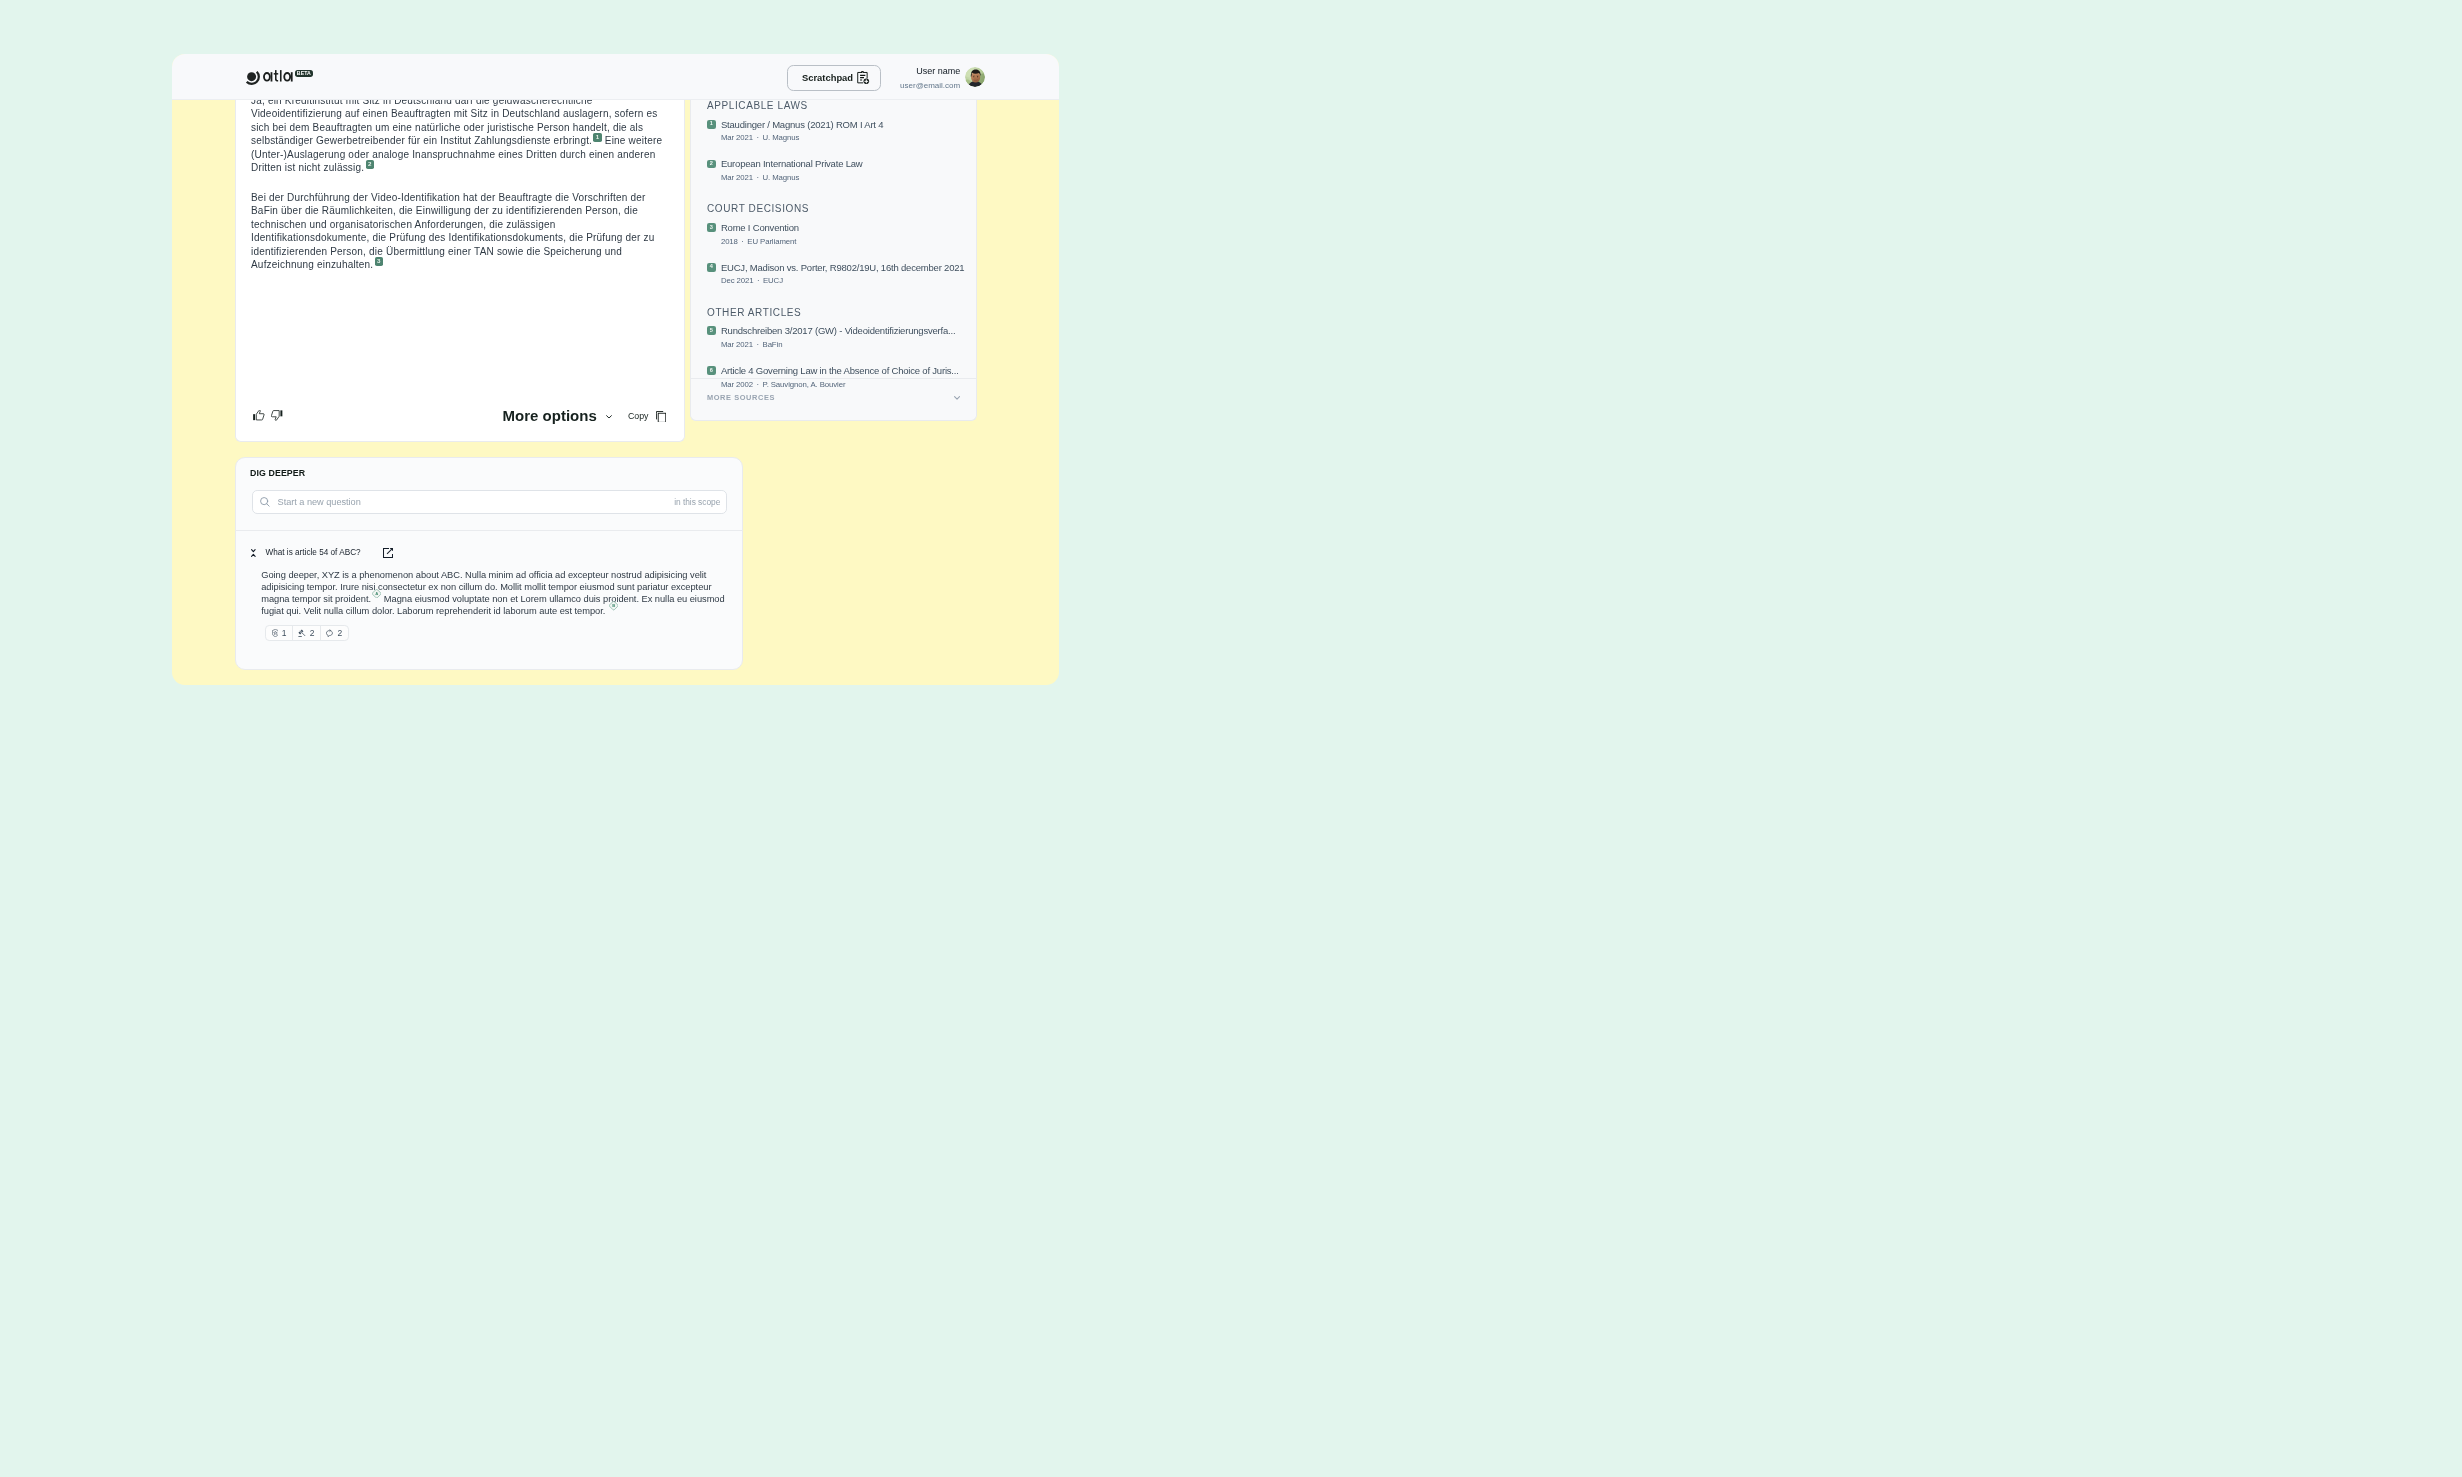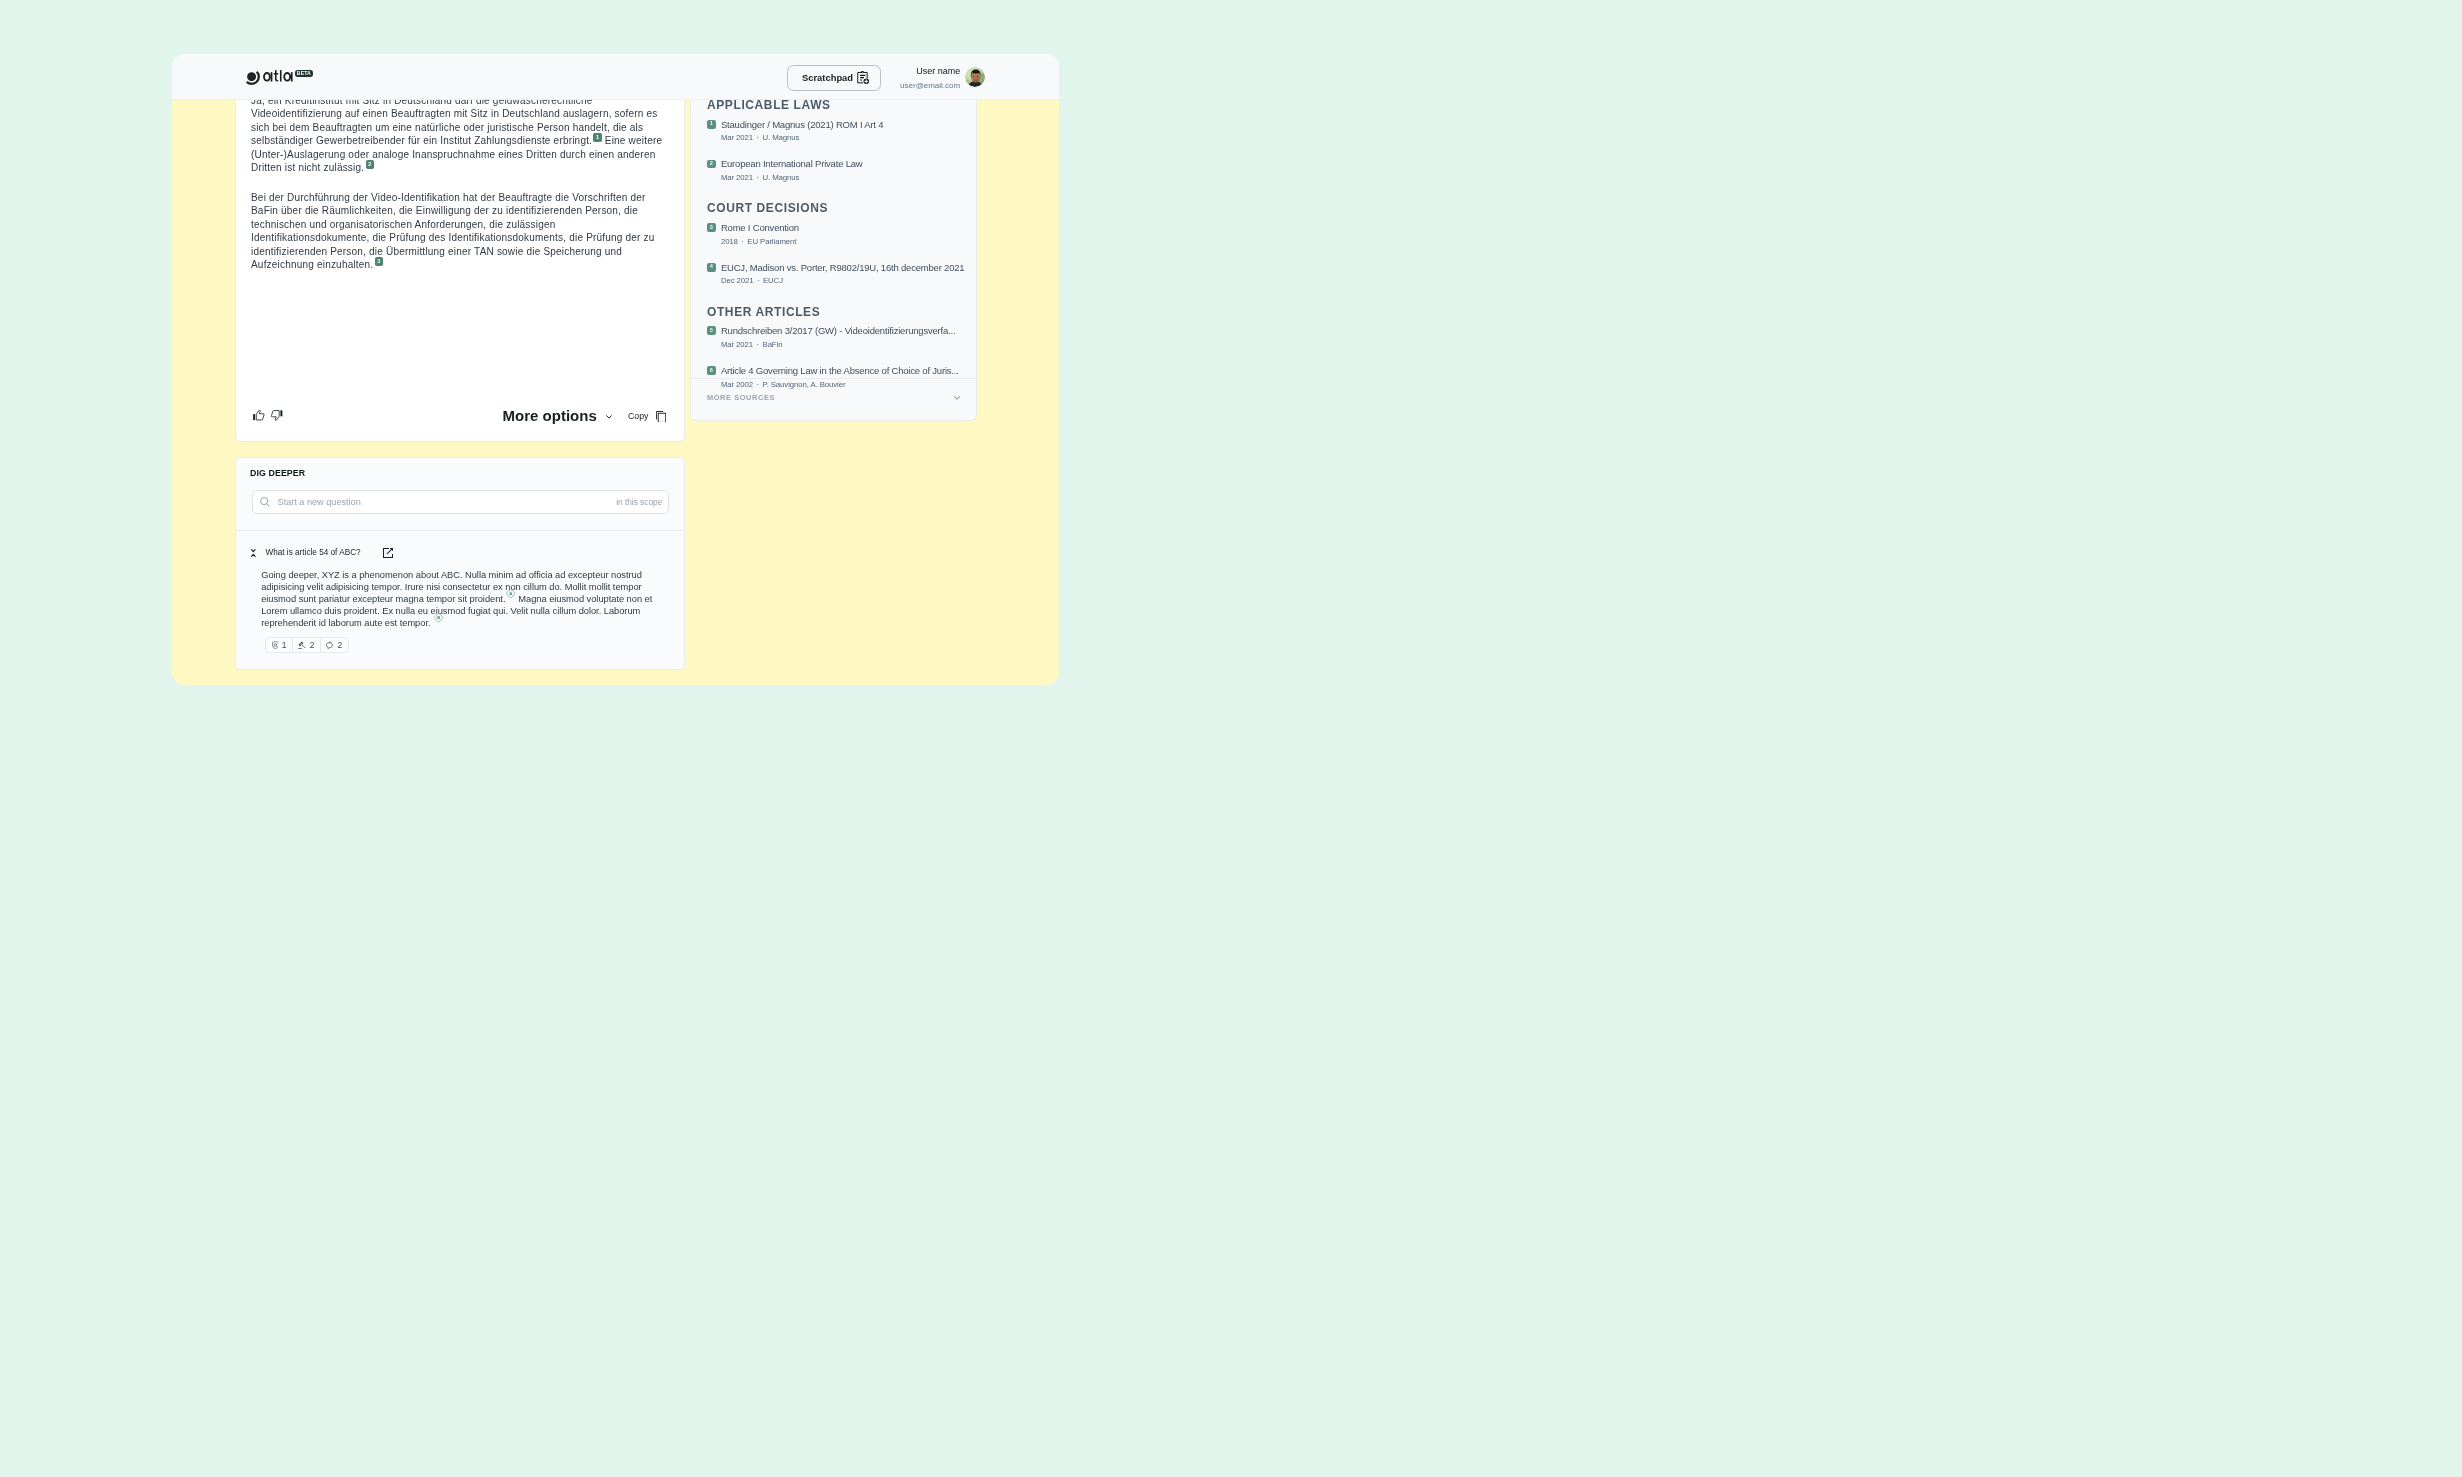--- a/index.html
+++ b/index.html
@@ -56,42 +56,42 @@
   .more-options{display:flex;align-items:center;gap:8.8px;cursor:pointer;}
   .more-options .lbl{font-size:15px;font-weight:700;color:#16211e;line-height:10.3px;}
   .copy-btn{display:flex;align-items:center;gap:7px;cursor:pointer;}
   .copy-btn .lbl{font-size:8.8px;font-weight:400;color:#16211e;line-height:10.3px;}
 
   
   .sources{position:absolute;left:518px;top:0;width:287px;height:321px;
            background:#f8f9fa;border:0.6px solid #e9ebee;border-top:none;
            border-radius:0 0 5.8px 5.8px;}
   .src-scroll{padding:0 10.6px 0 16px;position:relative;}
-  .src-head{font-size:12px;font-weight:700;letter-spacing:0.6px;color:#4c5a68;
+  .src-head{font-size:10px;font-weight:400;letter-spacing:0.6px;color:#4c5a68;
             text-transform:uppercase;line-height:7.7px;padding-top:2.2px;}
   .src-item{margin-top:8.7px;display:flex;gap:5.3px;align-items:flex-start;cursor:pointer;}
   .src-item + .src-item{margin-top:16px;justify-content:space-between;}
   .src-num{flex:none;margin-top:1.4px;width:8.6px;height:8.6px;border-radius:2.1px;background:#58917c;
            color:#eef5f1;font-size:5.6px;font-weight:700;display:flex;align-items:center;
            justify-content:center;line-height:1;}
   .src-txt{flex:1;min-width:0;}
   .src-title{display:block;font-size:9.5px;letter-spacing:-0.2px;line-height:11px;color:#3f4f5e;
              white-space:nowrap;overflow:hidden;text-overflow:ellipsis;}
   .src-meta{display:block;font-size:7.8px;letter-spacing:-0.1px;line-height:9px;color:#53657a;
             margin-top:3.8px;}
   .src-meta .dot{margin:0 3.5px;}
   .src-sep{height:21px;}
   .more-sources{position:absolute;left:0;right:0;bottom:0;height:42px;
                 border-top:0.6px solid #e9ebee;display:flex;align-items:center;
                 justify-content:space-between;padding:0 16px 0 16px;cursor:pointer;}
   .more-sources .lbl{font-size:7.4px;font-weight:700;letter-spacing:0.6px;color:#99a4b1;position:relative;top:-1.7px;}
 
   
-  .dig{position:absolute;left:63px;top:357px;width:450px;height:213px;
-       background:#fafbfc;border:0.6px solid #e9ebee;border-radius:5px;overflow:hidden;}
+  .dig{position:absolute;left:63px;top:357px;width:508px;height:213px;
+       background:#fafbfc;border:0.6px solid #e9ebee;border-radius:10px;overflow:hidden;}
   .dig-head{padding:11px 15px 0 14px;}
   .dig-title{font-size:8.8px;font-weight:700;letter-spacing:0.1px;color:#101a17;line-height:9px;}
   .dig-search{margin:12.3px 15px 0 16px;height:23.4px;border:0.6px solid #dfe3e8;
               border-radius:5.1px;background:#fff;display:flex;align-items:center;
               padding:0 5.7px 0 7.1px;cursor:text;}
   .dig-search .ph{flex:1;font-size:9.2px;color:#98a3ae;margin-left:7.8px;letter-spacing:-0.03px;}
   .dig-search .scope{font-size:8.4px;color:#98a3ae;letter-spacing:-0.03px;}
   .dig-sep{height:0.6px;background:#e9ebee;margin-top:16px;}
   .dig-item{padding:17.7px 15px 0 15px;}
   .dig-q{display:flex;align-items:center;}

